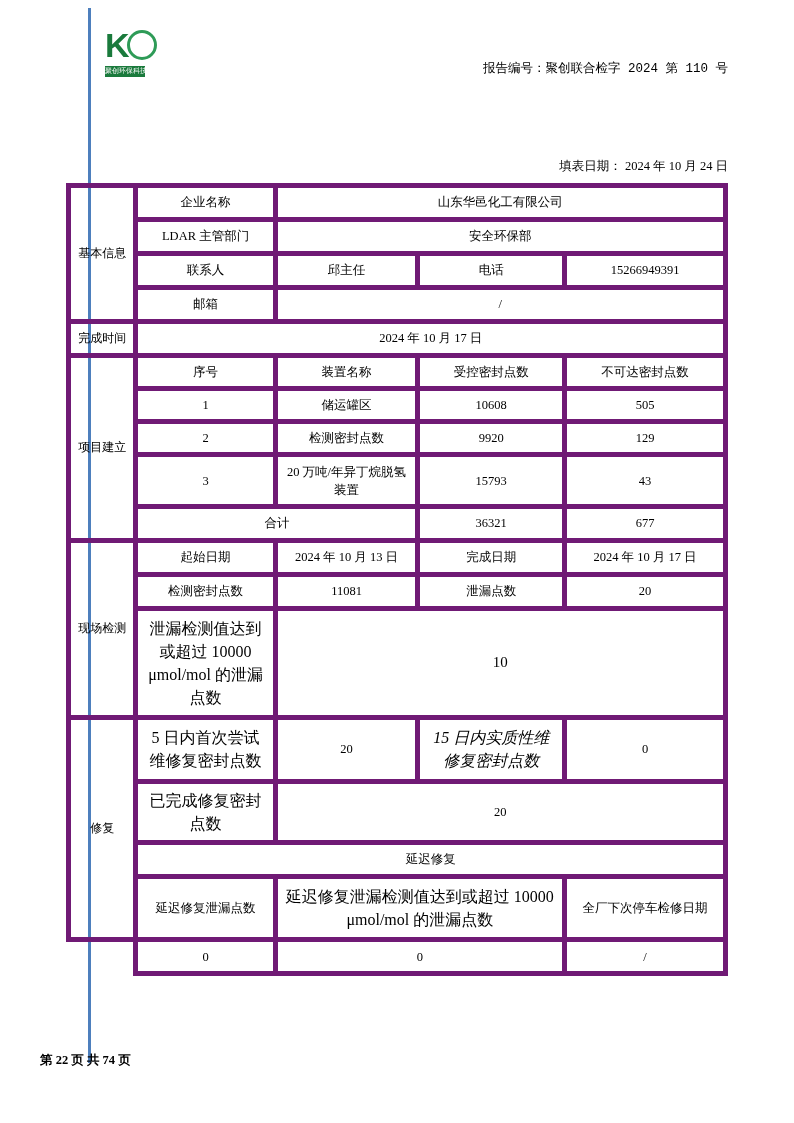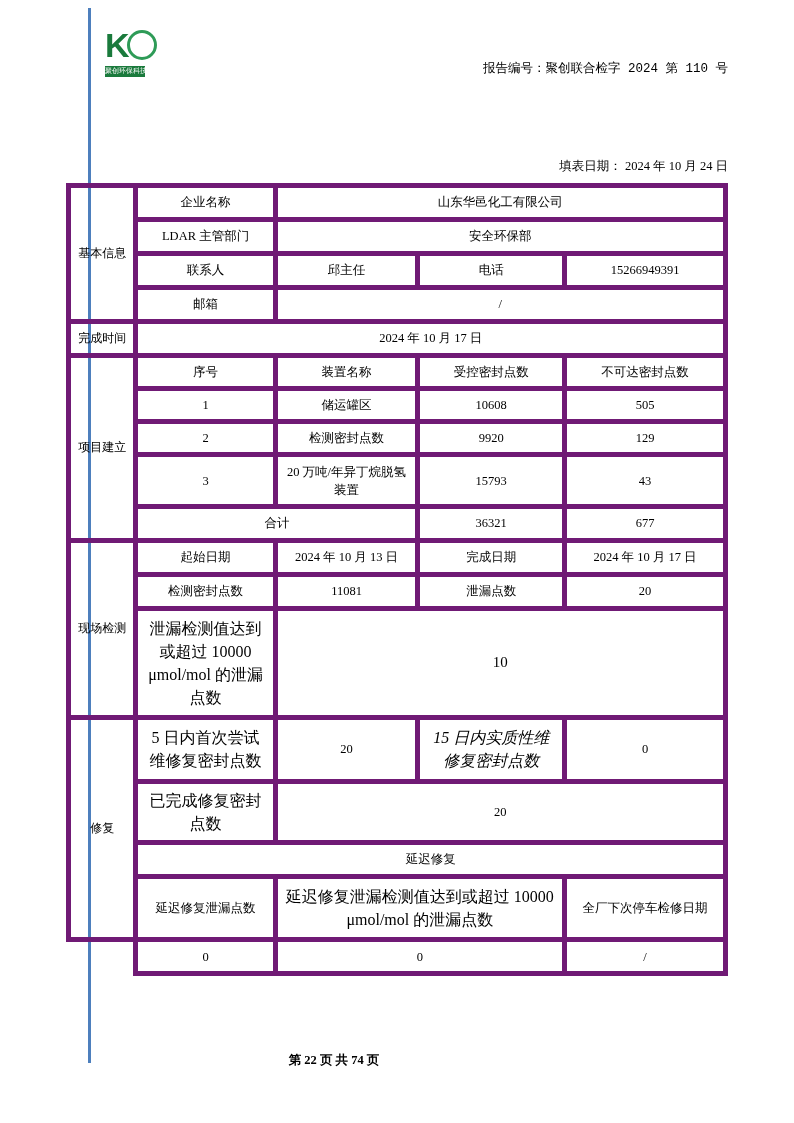--- a/index.html
+++ b/index.html
@@ -120,21 +120,20 @@
   td.small { font-size: 16px; }
   td.big { font-size: 15px; }
   .h34 { height: 34px; }
   .h33 { height: 33px; }
   
   .footer {
     position: absolute;
     left: 0;
     top: 1052px;
     width: 628px;
-    text-align: center;
     font-size: 12.5px;
     padding-left: 40px;
   }
   .footer b { font-weight: bold; }
 </style>
 </head>
 <body>
 
 <div class="page">
 

